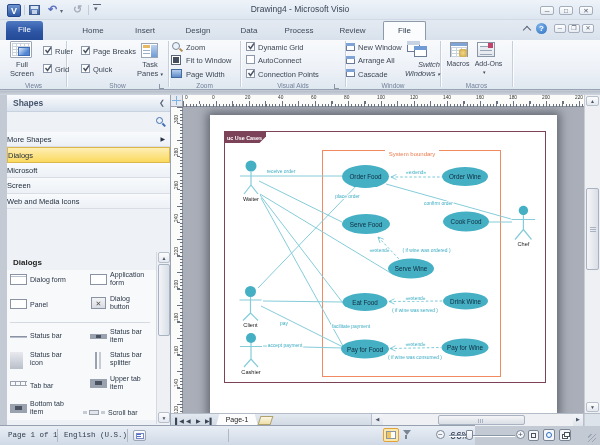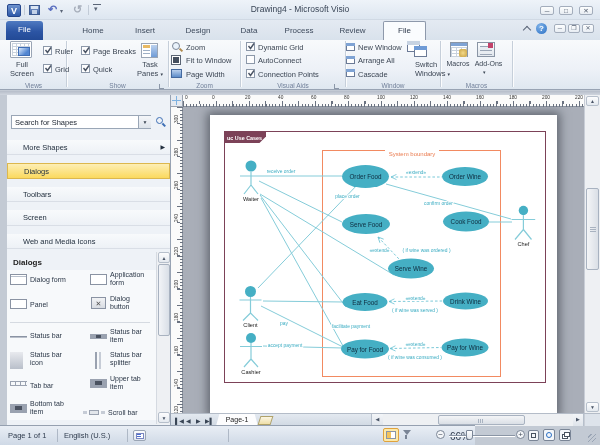--- a/index.html
+++ b/index.html
@@ -19,21 +19,21 @@
 
 #ribbon { left:0; top:40px; width:600px; height:50px; background:linear-gradient(#f8fafc,#edf1f7 60%,#dfe7f0); border-bottom:1px solid #98a3b3; }
 #ribbonseam { left:0; top:91px; width:600px; height:4px; background:linear-gradient(#b6bdc9,#cfd5de); }
 .gsep { top:1px; width:1px; height:46px; background:#c6cfda; box-shadow:1px 0 0 #fbfcfd; }
 .glabel { top:42px; font-size:6.5px; color:#72809a; text-align:center; }
 .rtext { font-size:7.5px; color:#3c4654; white-space:nowrap; }
 .cb { width:9px; height:9px; background:#fdfdfe; border:1px solid #8c98a9; }
 .cb svg { position:absolute; left:0px; top:-1px; }
 .launch { width:5px; height:5px; border-left:1px solid #8c98a9; border-bottom:1px solid #8c98a9; }
 
-.lrow { height:15.4px; background:linear-gradient(#f8fafc,#edf1f6); border-bottom:1px solid #d9dee6; font-size:7.5px; color:#23303f; padding:3px 0 0 16px; position:relative;margin-top:8px; }
+.lrow { height:15.4px; background:linear-gradient(#f8fafc,#edf1f6); border-bottom:1px solid #d9dee6; font-size:7.5px; color:#23303f; padding:3px 0 0 0; position:relative; }
 #hlrow { background:linear-gradient(#fdeeb5,#fbd95e); border:1px solid #dcb74e; border-bottom:1px solid #dcb74e; }
 .sticn { position:absolute; }
 .stlbl { position:absolute; font-size:7px; color:#2a3646; line-height:8px; }
 
 .rnum { position:absolute; top:0px; font-size:6px; color:#333; transform:scale(0.8); transform-origin:left top; }
 .vnum { position:absolute; left:0px; font-size:6px; color:#333; transform:rotate(-90deg) scale(0.8); transform-origin:center center; width:10px; text-align:center; }
 .zctl { width:9px; height:9px; border:1px solid #7a8596; border-radius:50%; background:#f4f6f9; font-size:8px; line-height:7px; text-align:center; color:#48525f; }
 </style>
 </head>
 <body>
@@ -159,48 +159,48 @@
   <div class="abs" style="left:346px;top:16px;width:9px;height:8px;background:#fff;border:1px solid #6b7a96;"></div>
   <div class="abs" style="left:346px;top:16px;width:9px;height:3px;background:#7fa3d4;"></div>
   <div class="abs rtext" style="left:358px;top:16px;">Arrange All</div>
   <div class="abs" style="left:346px;top:29px;width:9px;height:8px;background:#fff;border:1px solid #6b7a96;"></div>
   <div class="abs" style="left:346px;top:29px;width:9px;height:3px;background:#7fa3d4;"></div>
   <div class="abs rtext" style="left:358px;top:30px;">Cascade</div>
   <div class="abs" style="left:407px;top:1px;width:13px;height:11px;background:#fff;border:1px solid #6b7a96;"></div>
   <div class="abs" style="left:407px;top:1px;width:13px;height:4px;background:#c7d3e2;"></div>
   <div class="abs" style="left:414px;top:6px;width:13px;height:11px;background:#fff;border:1px solid #6b7a96;"></div>
   <div class="abs" style="left:414px;top:6px;width:13px;height:4px;background:#6f9bd6;"></div>
-  <div class="abs rtext" style="left:415px;top:20px;width:42px;text-align:left;">Switch<br>Windows <span style="font-size:5px;">▾</span></div>
+  <div class="abs rtext" style="left:398px;top:20px;width:42px;text-align:right;font-style:italic;">Switch<br>Windows <span style="font-size:5px;">▾</span></div>
 
   <div class="abs" style="left:450px;top:2px;width:18px;height:15px;background:#fff;border:1px solid #8a95a5;">
     <div class="abs" style="left:0;top:0;width:16px;height:3px;background:#7fa3d4;"></div>
     <div class="abs" style="left:0;top:4px;width:16px;height:10px;background:repeating-linear-gradient(to bottom,#c9d2dd 0 1px,transparent 1px 3px),repeating-linear-gradient(to right,#c9d2dd 0 1px,transparent 1px 5px);"></div>
     <div class="abs" style="left:8px;top:6px;width:8px;height:8px;background:radial-gradient(#f3d98a,#c79f3e);border-radius:2px;"></div>
   </div>
   <div class="abs rtext" style="left:443px;top:20px;width:30px;text-align:center;font-size:7px;">Macros</div>
   <div class="abs" style="left:477px;top:2px;width:18px;height:15px;background:linear-gradient(#fcfdfe,#dfe5ec);border:1px solid #8a95a5;">
     <div class="abs" style="left:2px;top:3px;width:12px;height:10px;background:repeating-linear-gradient(to bottom,#9aa5b5 0 1px,#e8ecf1 1px 4px),repeating-linear-gradient(to right,#9aa5b5 0 1px,transparent 1px 4px);"></div>
     <div class="abs" style="left:10px;top:0px;width:5px;height:5px;background:#c2426a;"></div>
   </div>
   <div class="abs rtext" style="left:472px;top:20px;width:33px;text-align:center;font-size:7px;">Add-Ons</div>
   <div class="abs" style="left:483px;top:29px;font-size:5px;color:#3c4654;">▾</div>
 </div>
 
 <div id="panel" class="abs" style="left:7px;top:95px;width:164px;height:330px;background:#eef2f7;border-right:1px solid #98a3b3;">
-  <div class="abs" style="left:4px;top:20px;width:140px;height:14px;background:#fff;border:1px solid #9aa6b6;">
-    <div class="abs" style="left:3px;top:2px;font-size:7.5px;color:#1c2430;">Search for Shapes</div>
-    <div class="abs" style="left:126px;top:0px;width:13px;height:12px;background:linear-gradient(#f4f6f9,#dde3ea);border-left:1px solid #9aa6b6;text-align:center;font-size:5px;line-height:12px;color:#3c4654;">▼</div>
+  <div class="abs" style="left:0;top:0;width:163px;height:17px;background:linear-gradient(#fafbfd,#d9e2ee);border-bottom:1px solid #c8d1de;">
+    <div class="abs" style="left:6px;top:3px;font-size:8.5px;font-weight:bold;color:#44546a;">Shapes</div>
+    <div class="abs" style="left:152px;top:4px;font-size:7px;color:#5a6577;">❮</div>
   </div>
   <div class="abs" style="left:149px;top:22px;width:7px;height:7px;border:1.5px solid #3e6fb5;border-radius:50%;"></div>
   <div class="abs" style="left:155px;top:29px;width:4px;height:1.5px;background:#3e6fb5;transform:rotate(45deg);"></div>
 
   <div id="shapelist" class="abs" style="left:0;top:37px;width:163px;">
     <div class="lrow">More Shapes<span style="position:absolute;right:5px;font-size:6px;">▶</span></div>
     <div class="lrow" id="hlrow">Dialogs</div>
-    <div class="lrow">Toolbars</div>
+    <div class="lrow">Microsoft</div>
     <div class="lrow">Screen</div>
     <div class="lrow">Web and Media Icons</div>
   </div>
 
   <div class="abs" style="left:0;top:160px;width:163px;height:15px;background:#eef2f7;">
     <div class="abs" style="left:6px;top:3px;font-size:8px;font-weight:bold;color:#222;">Dialogs</div>
   </div>
 
   <div id="stencil" class="abs" style="left:0;top:175px;width:149px;height:150px;background:#f7f9fb;">
     <div class="sticn" style="left:3px;top:4px;width:17px;height:11px;background:#fff;border:1px solid #8a93a3;">
@@ -400,21 +400,21 @@
   <div class="abs" style="left:88px;top:2px;width:13px;height:9px;background:linear-gradient(#fbf6e4,#efdfa8);border:1px solid #b0a26a;transform:skewX(-18deg);"></div>
   <div class="abs" style="left:200px;top:0px;width:12px;height:12px;background:linear-gradient(#f3f5f8,#dfe4eb);border-left:1px solid #b6bfcb;text-align:center;font-size:5px;line-height:11px;color:#4a5567;">◀</div>
   <div class="abs" style="left:212px;top:0;width:190px;height:12px;background:#eef0f3;"></div>
   <div class="abs" style="left:267px;top:1px;width:87px;height:10px;background:linear-gradient(#f4f5f7,#dadfe6);border:1px solid #a8b2c0;border-radius:2px;">
       <div class="abs" style="left:39px;top:3px;width:1px;height:4px;background:#a8b2c0;box-shadow:2px 0 0 #a8b2c0,4px 0 0 #a8b2c0;"></div>
     </div>
   <div class="abs" style="left:402px;top:0px;width:11px;height:12px;background:linear-gradient(#f3f5f8,#dfe4eb);border-right:1px solid #b6bfcb;text-align:center;font-size:5px;line-height:11px;color:#4a5567;">▶</div>
   <div class="abs" style="left:413px;top:0px;width:16px;height:12px;background:#dde3eb;border-left:1px solid #c8cdd6;"></div>
 </div>
 
-<div id="statusbar" class="abs" style="left:0;top:425px;width:475px;height:20px;background:linear-gradient(#e9eef5,#cfd9e6);border-top:1px solid #95a0b0;">
+<div id="statusbar" class="abs" style="left:0;top:425px;width:475px;height:20px;background:linear-gradient(#e9eef5,#cfd9e6);border-top:1px solid #95a0b0;font-family:Liberation Mono, monospace;">
   <div class="abs" style="left:8px;top:5px;font-size:7.5px;color:#2e3a4c;">Page 1 of 1</div>
   <div class="abs" style="left:57px;top:3px;width:1px;height:13px;background:#aeb8c6;"></div>
   <div class="abs" style="left:64px;top:5px;font-size:7.5px;color:#2e3a4c;">English (U.S.)</div>
   <div class="abs" style="left:127px;top:3px;width:1px;height:13px;background:#aeb8c6;"></div>
   <div class="abs" style="left:133px;top:4px;width:13px;height:11px;background:linear-gradient(#fdfdfe,#e0e7f0);border:1px solid #9aa5b5;border-radius:2px;">
     <div class="abs" style="left:2px;top:2px;width:8px;height:6px;background:#fff;border:1px solid #7a86c0;"></div>
     <div class="abs" style="left:3px;top:3px;width:4px;height:1px;background:#4f6fd0;box-shadow:0 2px 0 #4f6fd0;"></div>
   </div>
   <div class="abs" style="left:228px;top:3px;width:1px;height:13px;background:#aeb8c6;"></div>
 

